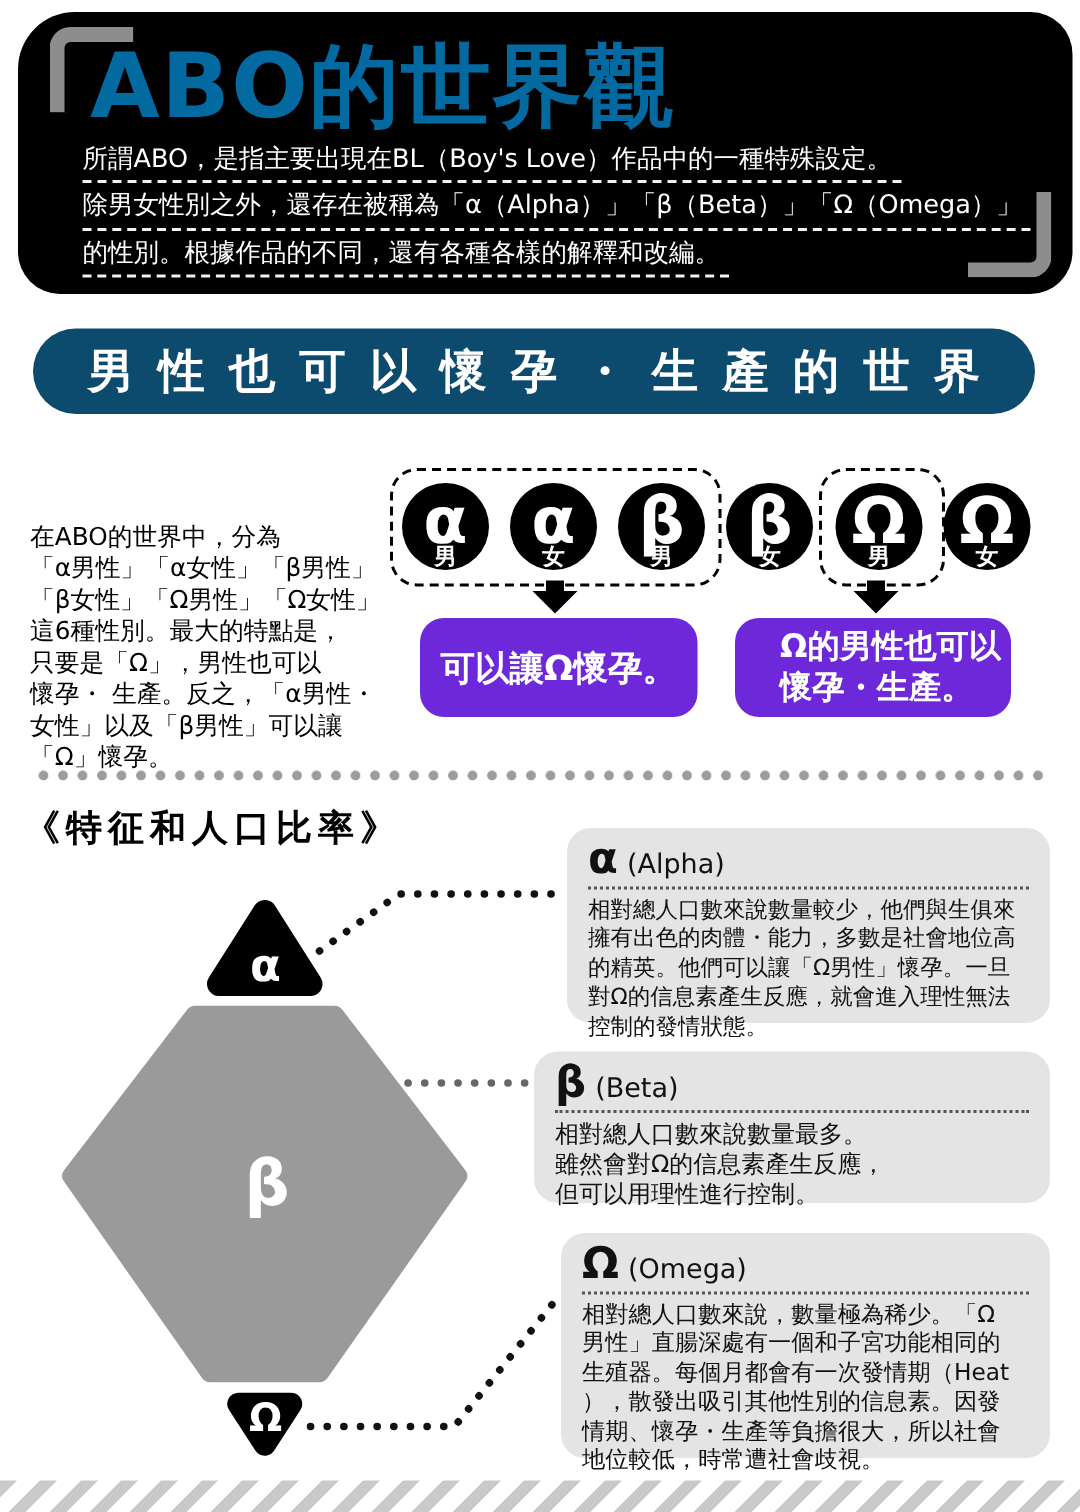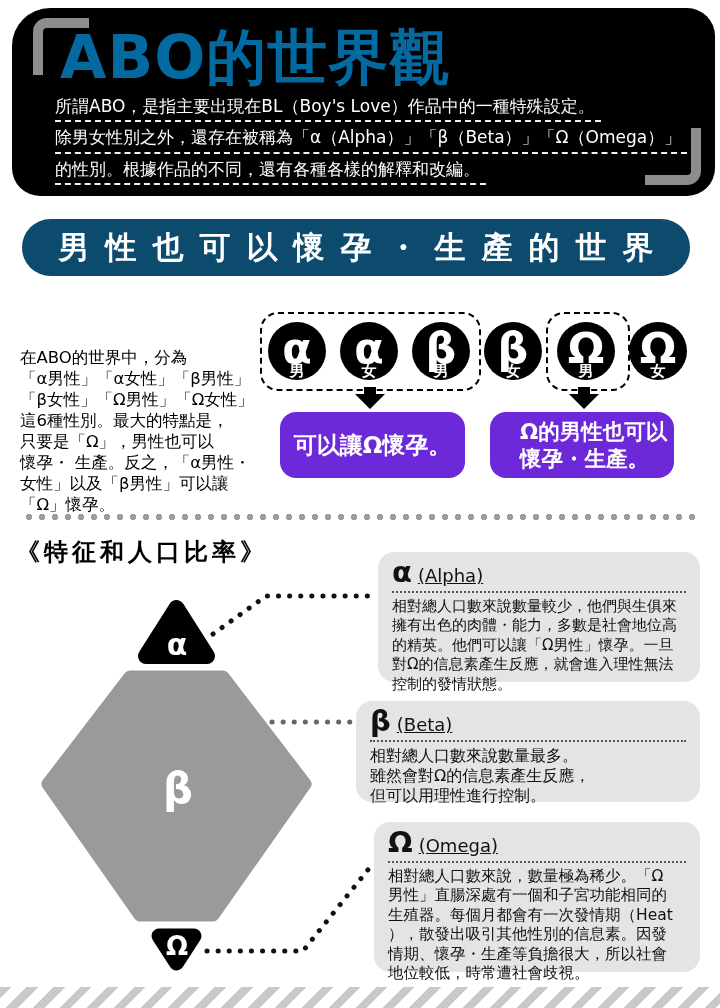--- a/index.html
+++ b/index.html
@@ -56,21 +56,21 @@
   #diagram-svg{left:0;top:0;width:720px;height:1008px;pointer-events:none;}
   .pyr-label{position:absolute;color:#fff;font-weight:700;transform:translate(-50%,-50%);line-height:1;}
   #alpha-label{left:177px;top:645px;font-size:30px;}
   #beta-label{left:178px;top:789px;font-size:42px;}
   #omega-label{left:177px;top:946px;font-size:26px;}
 
   .infobox{position:absolute;background:#e4e4e4;border-radius:16px;box-sizing:border-box;
     padding:5px 14px 6px 14px;}
   .ib-head{display:flex;align-items:baseline;gap:6px;border-bottom:2.5px dotted #555;padding-bottom:2px;}
   .ib-sym{font-size:29px;font-weight:700;color:#111;line-height:1.1;}
-  .ib-name{font-size:18px;color:#111;text-decoration:underline;}
+  .ib-name{font-size:18px;color:#111;}
   .ib-body{margin-top:4px;color:#111;}
   #alpha-box{left:378px;top:552px;width:322px;height:130px;}
   #alpha-box .ib-body{font-size:15px;line-height:19.5px;}
   #beta-box{left:356px;top:701px;width:344px;height:101px;}
   #beta-box .ib-body{font-size:16px;line-height:20px;}
   #omega-box{left:374px;top:822px;width:326px;height:150px;}
   #omega-box .ib-body{font-size:15.5px;line-height:19.5px;}
 
   
   #striped-border{left:0;top:987px;width:720px;height:21px;

